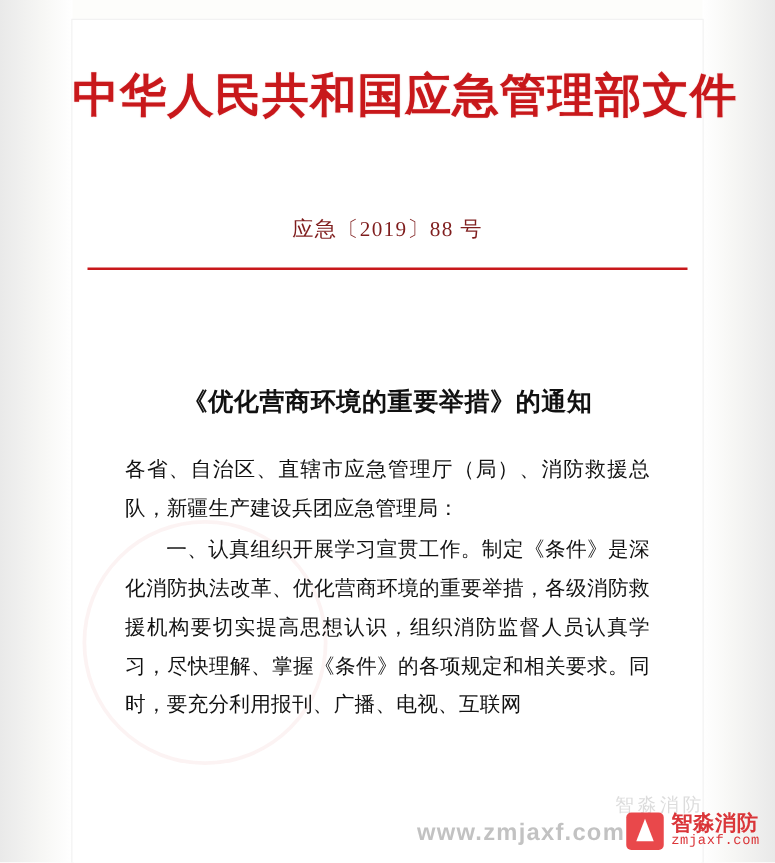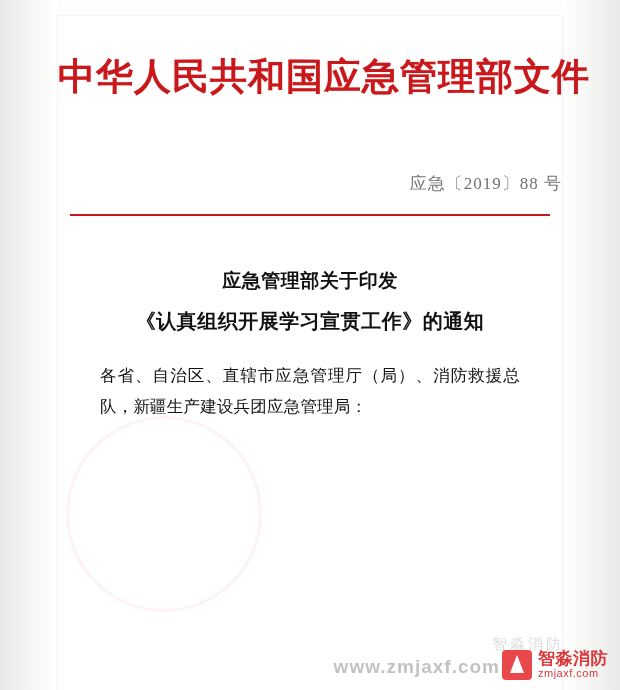--- a/index.html
+++ b/index.html
@@ -56,23 +56,23 @@
     letter-spacing: 1px;
     white-space: nowrap;
     text-shadow: 0 0 1px rgba(200,24,27,0.4);
   }
 
   .doc-number {
     position: absolute;
     top: 156px;
     left: 0;
     width: 504px;
-    text-align: right;
+    text-align: center;
     font-size: 17px;
-    color: #737373;
+    color: #7f1d1d;
     letter-spacing: 1px;
   }
 
   .red-rule {
     position: absolute;
     top: 198px;
     left: 12px;
     width: 480px;
     height: 2px;
     background: #c8181b;
@@ -150,21 +150,21 @@
     line-height: 1.05;
   }
   .wm-title {
     font-family: "Liberation Sans", sans-serif;
     font-weight: bold;
     color: #d8262a;
     font-size: 17px;
     letter-spacing: 0.5px;
   }
   .wm-sub {
-    font-family: Liberation Sans, sans-serif;
+    font-family: Liberation Mono, monospace;
     color: #d8262a;
     font-size: 11px;
     letter-spacing: 0.5px;
   }
   .wm-url {
     position: absolute;
     right: 120px;
     bottom: 12px;
     font-family: "Liberation Sans", sans-serif;
     font-size: 19px;
@@ -192,25 +192,25 @@
   <div class="sheet">
 
     <div class="seal"></div>
 
     <div class="doc-title">中华人民共和国应急管理部文件</div>
 
     <div class="doc-number">应急〔2019〕88 号</div>
 
     <div class="red-rule"></div>
 
-    <div class="heading line1">应急管理部关于印发</div>
-    <div class="heading line2">《认真组织开展学习宣贯工作》的通知</div>
+    <div class="heading line2">《优化营商环境的重要举措》的通知</div>
 
     <div class="body">
       <p class="para">各省、自治区、直辖市应急管理厅（局）、消防救援总队，新疆生产建设兵团应急管理局：</p>
+      <p class="para indent">一、认真组织开展学习宣贯工作。制定《条件》是深化消防执法改革、优化营商环境的重要举措，各级消防救援机构要切实提高思想认识，组织消防监督人员认真学习，尽快理解、掌握《条件》的各项规定和相关要求。同时，要充分利用报刊、广播、电视、互联网</p>
     </div>
 
   </div>
 
   <div class="wm-ghost">智淼消防</div>
   <div class="wm-url">www.zmjaxf.com</div>
 
   <div class="watermark">
     <div class="wm-logo"></div>
     <div class="wm-text">

